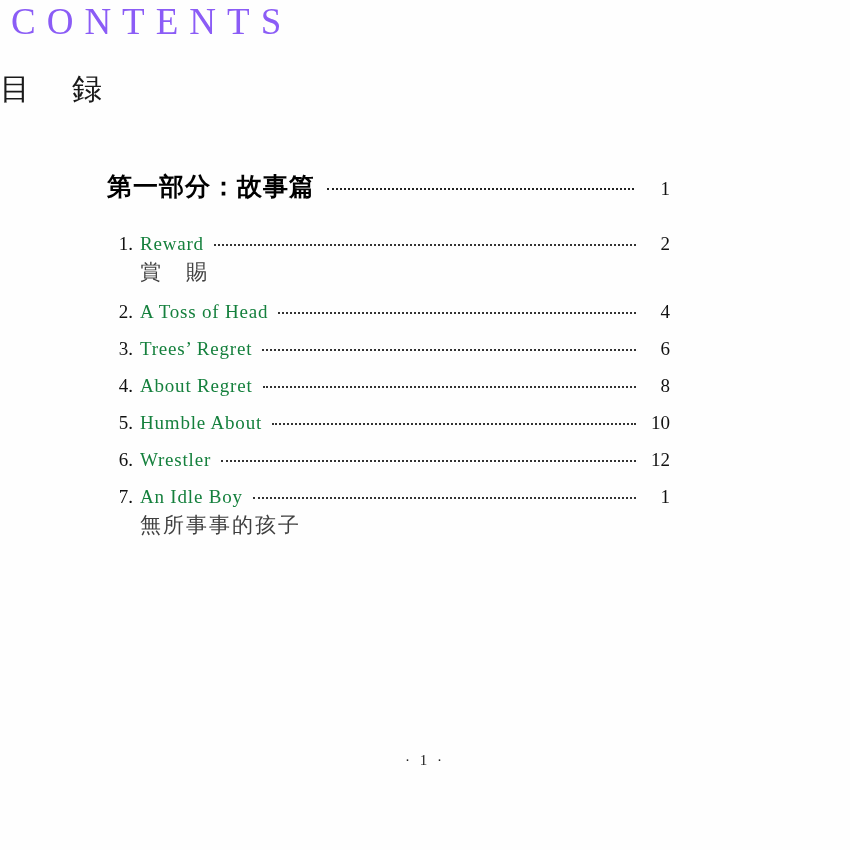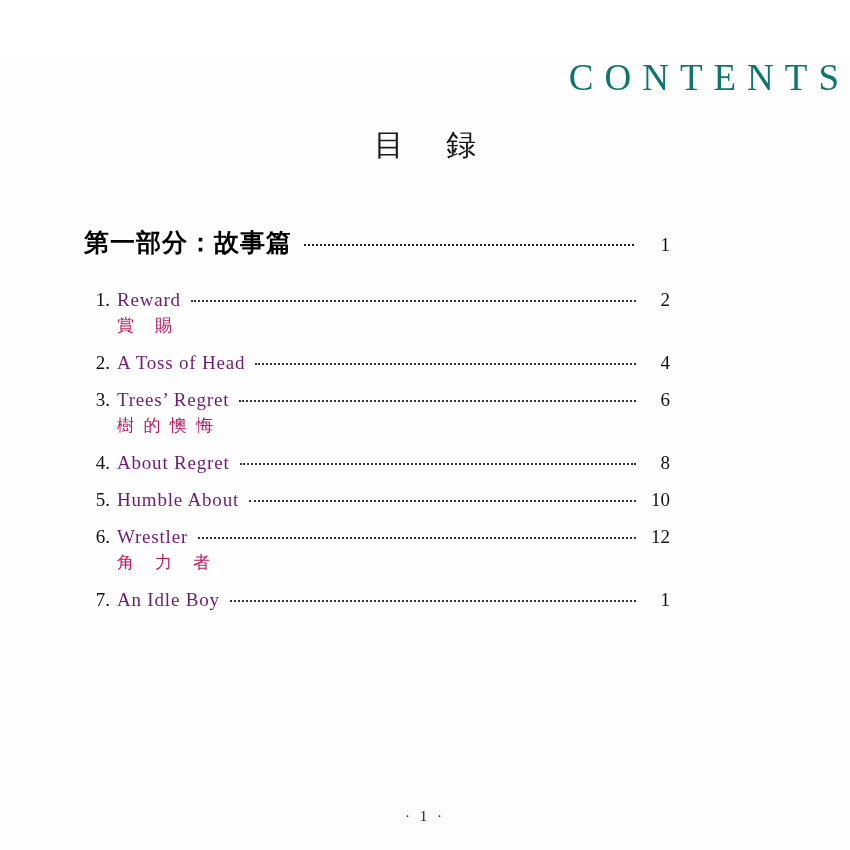--- a/index.html
+++ b/index.html
@@ -14,42 +14,40 @@
     color: #111111;
     overflow: hidden;
   }
   .page {
     position: relative;
     width: 850px;
     height: 850px;
     background: #fefefe;
   }
   .title-en {
-    text-align: right;
+    text-align: left;
     font-family: "Liberation Serif", serif;
     font-size: 37px;
     letter-spacing: 11px;
-    margin-top: 56px;
-    color: #0f766e;
+    color: #8b5cf6;
     text-indent: 11px;
   }
   .title-cn {
-    text-align: center;
     font-family: "DejaVu Serif", serif;
     font-size: 30px;
     margin-top: 26px;
     color: #1a1a1a;
   }
   .title-cn .sp {
     display: inline-block;
     width: 42px;
   }
   .toc {
     margin-top: 60px;
-    padding-left: 84px;
+    padding-left: 107px;
     padding-right: 180px;
   }
   .part-row {
     display: flex;
     align-items: baseline;
     margin-bottom: 30px;
   }
   .part-title {
     font-family: "DejaVu Serif", serif;
     font-weight: bold;
@@ -85,43 +83,43 @@
     width: 26px;
     text-align: right;
     margin-right: 7px;
     color: #111;
   }
   .entry-en {
     font-family: "Liberation Serif", serif;
     font-size: 19px;
     letter-spacing: 0.8px;
     white-space: nowrap;
-    color: #701a75;
+    color: #15803d;
   }
   .entry-dots {
     flex: 1;
     margin: 0 8px 0 10px;
     border-bottom: 2px dotted #333;
     transform: translateY(-4px);
     min-width: 14px;
   }
   .entry-page {
     font-family: "Liberation Serif", serif;
     font-size: 19px;
     color: #111;
     min-width: 26px;
     text-align: right;
   }
   .entry-cn {
     font-family: "DejaVu Serif", serif;
-    font-size: 17px;
+    font-size: 21px;
     margin-left: 33px;
     margin-top: 3px;
     letter-spacing: 2px;
-    color: #be185d;
+    color: #404040;
   }
   .folio {
     position: absolute;
     left: 0;
     right: 0;
     top: 752px;
     text-align: center;
     font-family: "Liberation Serif", serif;
     font-size: 15px;
     letter-spacing: 3px;
@@ -166,21 +164,20 @@
       </div>
     </div>
 
     <div class="entry">
       <div class="entry-line">
         <span class="entry-num">3.</span>
         <span class="entry-en">Trees’ Regret</span>
         <span class="entry-dots"></span>
         <span class="entry-page">6</span>
       </div>
-      <div class="entry-cn">樹 的 懊 悔</div>
     </div>
 
     <div class="entry">
       <div class="entry-line">
         <span class="entry-num">4.</span>
         <span class="entry-en">About Regret</span>
         <span class="entry-dots"></span>
         <span class="entry-page">8</span>
       </div>
     </div>
@@ -194,29 +191,29 @@
       </div>
     </div>
 
     <div class="entry">
       <div class="entry-line">
         <span class="entry-num">6.</span>
         <span class="entry-en">Wrestler</span>
         <span class="entry-dots"></span>
         <span class="entry-page">12</span>
       </div>
-      <div class="entry-cn">角　力　者</div>
     </div>
 
     <div class="entry">
       <div class="entry-line">
         <span class="entry-num">7.</span>
         <span class="entry-en">An Idle Boy</span>
         <span class="entry-dots"></span>
         <span class="entry-page">1</span>
       </div>
+      <div class="entry-cn">無所事事的孩子</div>
     </div>
 
   </div>
 
   <div class="folio">· 1 ·</div>
 
 </div>
 
 </body></html>

